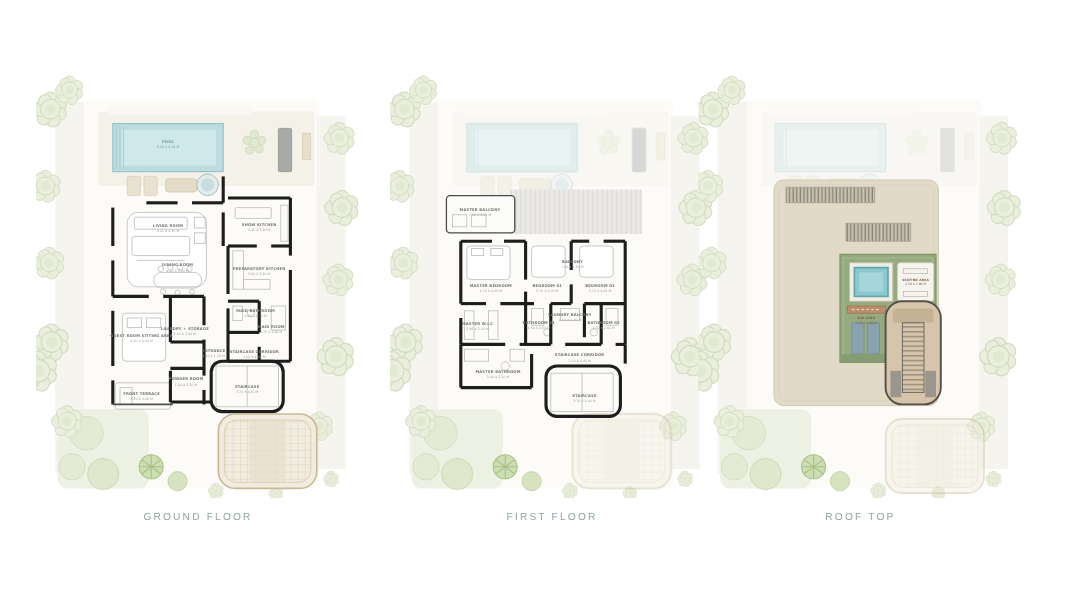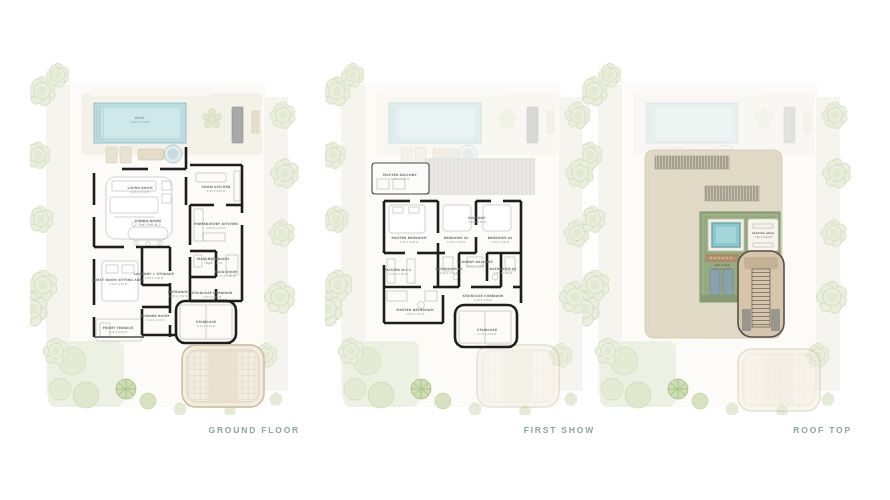--- a/index.html
+++ b/index.html
@@ -3,22 +3,22 @@
 <meta charset="utf-8">
 <style>
   html,body{margin:0;padding:0;background:#ffffff;}
   #canvas{position:relative;width:890px;height:500px;background:#ffffff;overflow:hidden;
           font-family:"Liberation Sans",sans-serif;}
   .plan{position:absolute;top:55px;width:270px;height:380px;}
   .plan svg{display:block;width:270px;height:360px;}
   #plan-ground{left:30px;}
   #plan-first{left:325px;}
   #plan-roof{left:582px;}
-  .cap{position:absolute;top:370px;left:0;width:100%;text-align:right;
-       font-size:8.5px;font-weight:700;letter-spacing:1.8px;color:#8fa5a3;}
+  .cap{position:absolute;top:370px;left:0;width:100%;text-align:center;
+       font-size:8.5px;font-weight:400;letter-spacing:1.8px;color:#8fa5a3;}
   
   .walls path, .walls rect{stroke:#1d1d1d;stroke-width:2.6;fill:none;stroke-linecap:butt;}
   .walls .mid{stroke-width:1.4;stroke:#4e4e4e;}
   .furn rect,.furn line,.furn circle,.furn path{stroke:#bdbdbd;stroke-width:0.7;fill:none;}
   .furn .filled{fill:#ffffff;}
   .lbl{font-family:"DejaVu Sans",sans-serif;font-size:3.1px;font-weight:600;fill:#757575;
        letter-spacing:.15px;text-anchor:middle;}
   .dim{font-family:"DejaVu Sans",sans-serif;font-size:2.7px;fill:#9c9c9c;text-anchor:middle;}
   .pool-t{fill:#7fa0a4;}
   .roof-t{font-size:2.5px;fill:#7d6147;}
@@ -317,21 +317,21 @@
         <text class="lbl" x="178" y="215">BATHROOM 02</text>
         <text class="dim" x="178" y="219.4">1.60 X 2.60 M</text>
         <text class="lbl" x="158" y="242">STAIRCASE CORRIDOR</text>
         <text class="dim" x="158" y="246.4">1.50 X 4.40 M</text>
         <text class="lbl" x="90" y="256">MASTER BATHROOM</text>
         <text class="dim" x="90" y="260.4">3.40 X 2.50 M</text>
         <text class="lbl" x="162" y="276">STAIRCASE</text>
         <text class="dim" x="162" y="280.4">3.70 X 4.40 M</text>
       </g>
     </svg>
-    <div class="cap">FIRST SHOW</div>
+    <div class="cap">FIRST FLOOR</div>
   </div>
 
   <div class="plan" id="plan-roof">
     <svg viewBox="0 0 270 360">
       <use href="#site"></use>
       <g class="vfaded">
         <use href="#poolDeck"></use>
       </g>
       <g style="opacity:.45">
         <use href="#carport" transform="translate(156,294)"></use>

